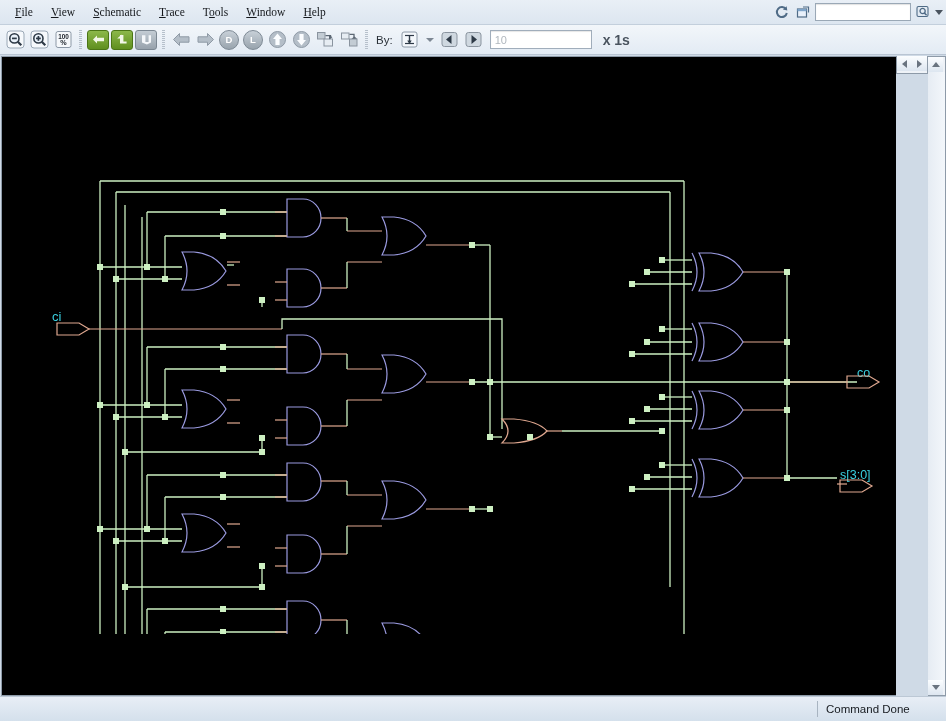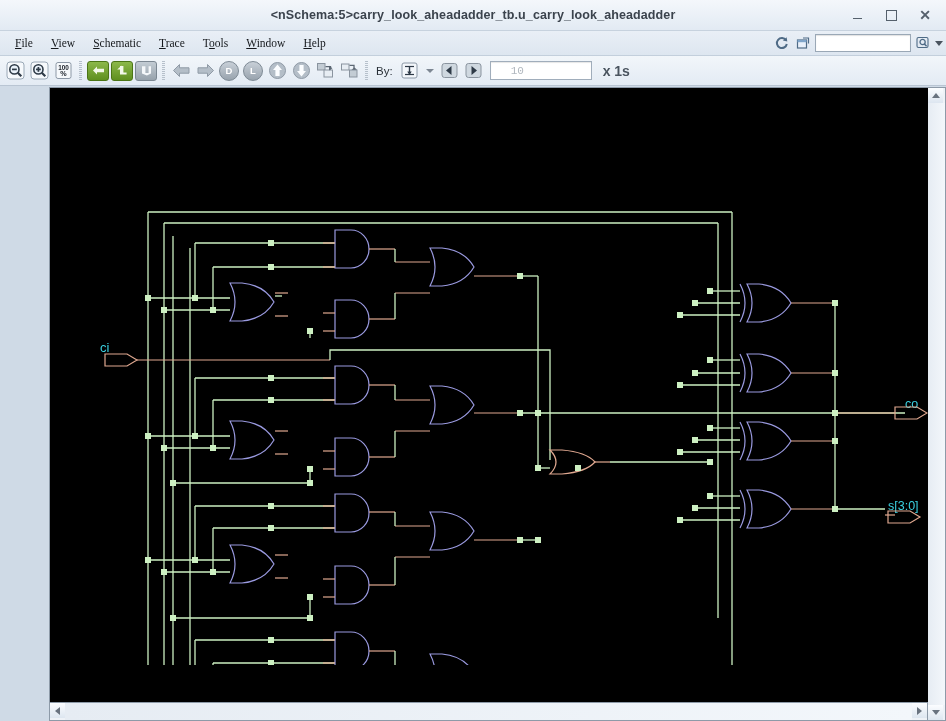--- a/index.html
+++ b/index.html
@@ -48,28 +48,28 @@
   .tbtn{width:22px;height:22px;border-radius:3px;display:flex;align-items:center;
     justify-content:center;cursor:default;position:relative;}
   .sep{width:3px;height:19px;margin:0 3px;
      background:repeating-linear-gradient(to bottom,#b6c0cb 0 1px,transparent 1px 2px);}
   .bylabel{font-size:11.5px;color:#2a3138;margin:0 4px 0 3px;}
   .smallcaret{width:0;height:0;border-left:4px solid transparent;border-right:4px solid transparent;
      border-top:4.5px solid #7d8793;margin:0 3px;}
   .stepbox{width:100px;height:17px;background:#fff;border:1px solid #a0adbb;margin-left:3px;
      box-shadow:inset 0 1px 1px rgba(0,0,0,.1);}
   .stepbox input{border:0;outline:0;width:100%;height:100%;background:transparent;
-     font-size:11px;color:#111;padding:0 20px;box-sizing:border-box;
-     font-family:Liberation Mono, monospace;}
+     font-size:11px;color:#111;padding:0 4px;box-sizing:border-box;
+     font-family:Liberation Sans, sans-serif;}
   .stepbox input::placeholder{color:#b0b7be;}
   .xlabel{font-size:14px;color:#4a545f;margin-left:9px;font-weight:bold;}
 
   
   .canvaswrap{flex:1 1 auto;display:flex;min-height:0;background:#cfdae6;padding:1px 0 0 1px;}
-  .canvasouter{flex:1 1 auto;display:flex;flex-direction:column;min-width:0;margin-left:48px;}
+  .canvasouter{flex:1 1 auto;display:flex;flex-direction:row;min-width:0;}
   .canvas{flex:1 1 auto;position:relative;background:#000;overflow:hidden;
      border:1px solid #8d9aa8;border-right:0;}
   .canvas svg{display:block;}
   .vscroll{width:17px;flex:0 0 17px;display:flex;flex-direction:column;
      background:#eef2f7;border:1px solid #8d9aa8;border-left:0;}
   .hscrollrow{height:17px;flex:0 0 17px;display:flex;background:#eef2f7;
      border:1px solid #8d9aa8;border-top:0;}
   .sbarrow{width:15px;height:15px;flex:0 0 15px;display:flex;align-items:center;
      justify-content:center;background:linear-gradient(#fbfdff,#dde6f0);cursor:default;}
   .sbarrow.h{width:15px;}
@@ -96,34 +96,20 @@
      background:linear-gradient(#c3ccd4,#97a2ac);border:1px solid #7b8792;}
   .disc{width:18px;height:18px;border-radius:50%;background:linear-gradient(#c8d0d8,#98a3ad);
      border:1px solid #7e8a95;display:flex;align-items:center;justify-content:center;
      font-size:9.5px;font-weight:bold;color:#fff;}
 </style>
 </head>
 <body>
 
 <div class="app">
 
-  <div class="titlebar">
-    <div class="title">&lt;nSchema:5&gt;carry_look_aheadadder_tb.u_carry_look_aheadadder</div>
-    <div class="winbtns">
-      <div class="winbtn">
-          <span class="mn"></span>
-        </div>
-      <div class="winbtn">
-          <span class="mx"></span>
-        </div>
-      <div class="winbtn">
-          <span class="cl">✕</span>
-        </div>
-    </div>
-  </div>
 
   <div class="menubar">
     <div class="menu"><u>F</u>ile</div>
     <div class="menu"><u>V</u>iew</div>
     <div class="menu"><u>S</u>chematic</div>
     <div class="menu"><u>T</u>race</div>
     <div class="menu">T<u>o</u>ols</div>
     <div class="menu"><u>W</u>indow</div>
     <div class="menu"><u>H</u>elp</div>
 
@@ -622,14 +608,19 @@
       <div class="sbarrow">
           <span class="tri up"></span>
         </div>
       <div class="sbtrack v"></div>
       <div class="sbarrow">
           <span class="tri down"></span>
         </div>
     </div>
   </div>
 
+  <div class="statusbar">
+    <div class="status-left"></div>
+    <div class="status-div"></div>
+    <div class="status-right">Command Done</div>
+  </div>
 
 </div>
 
 </body></html>

